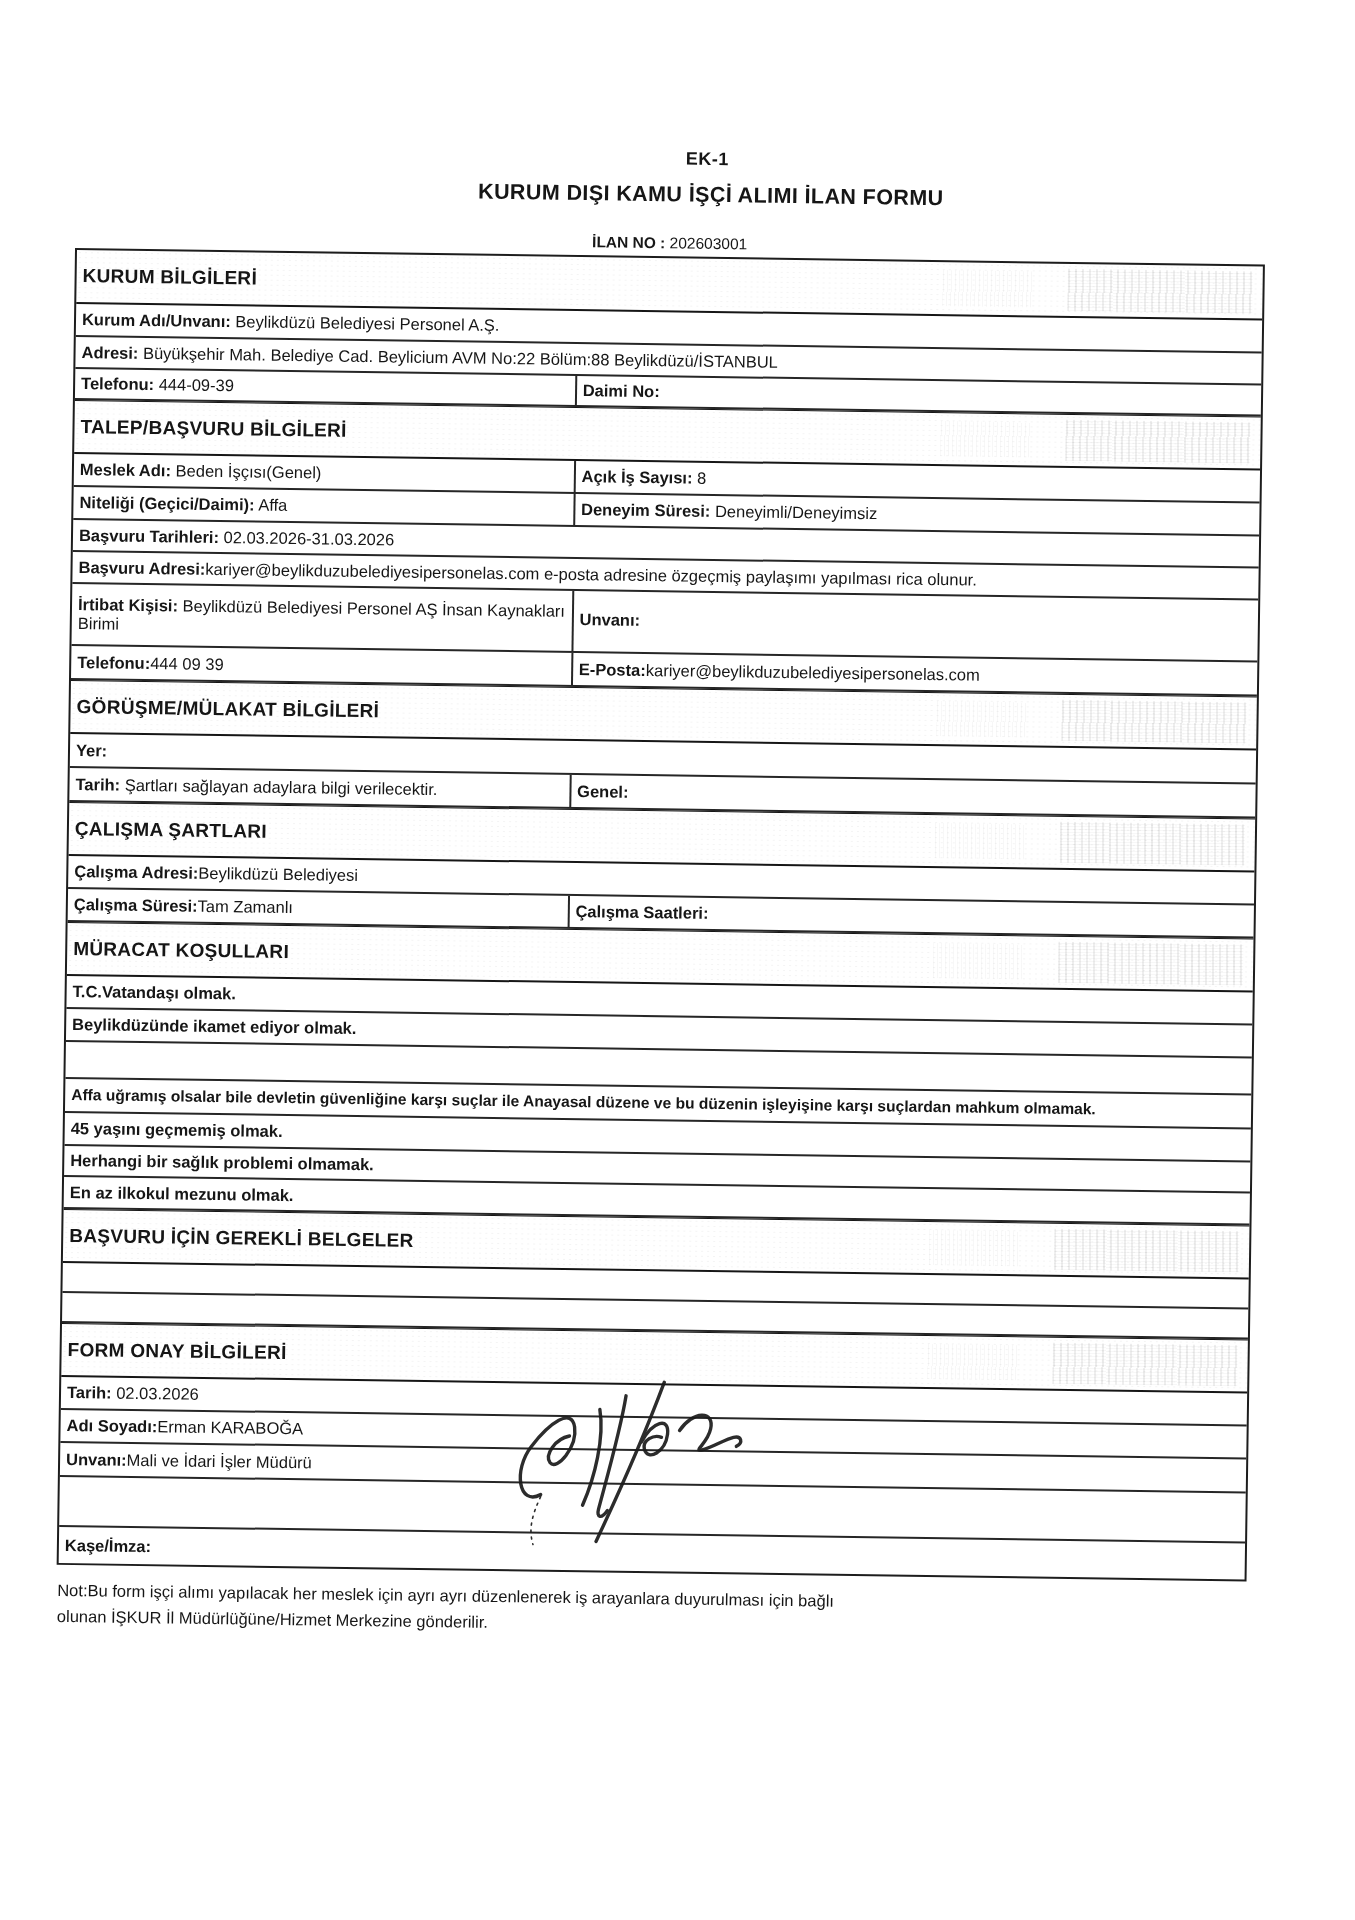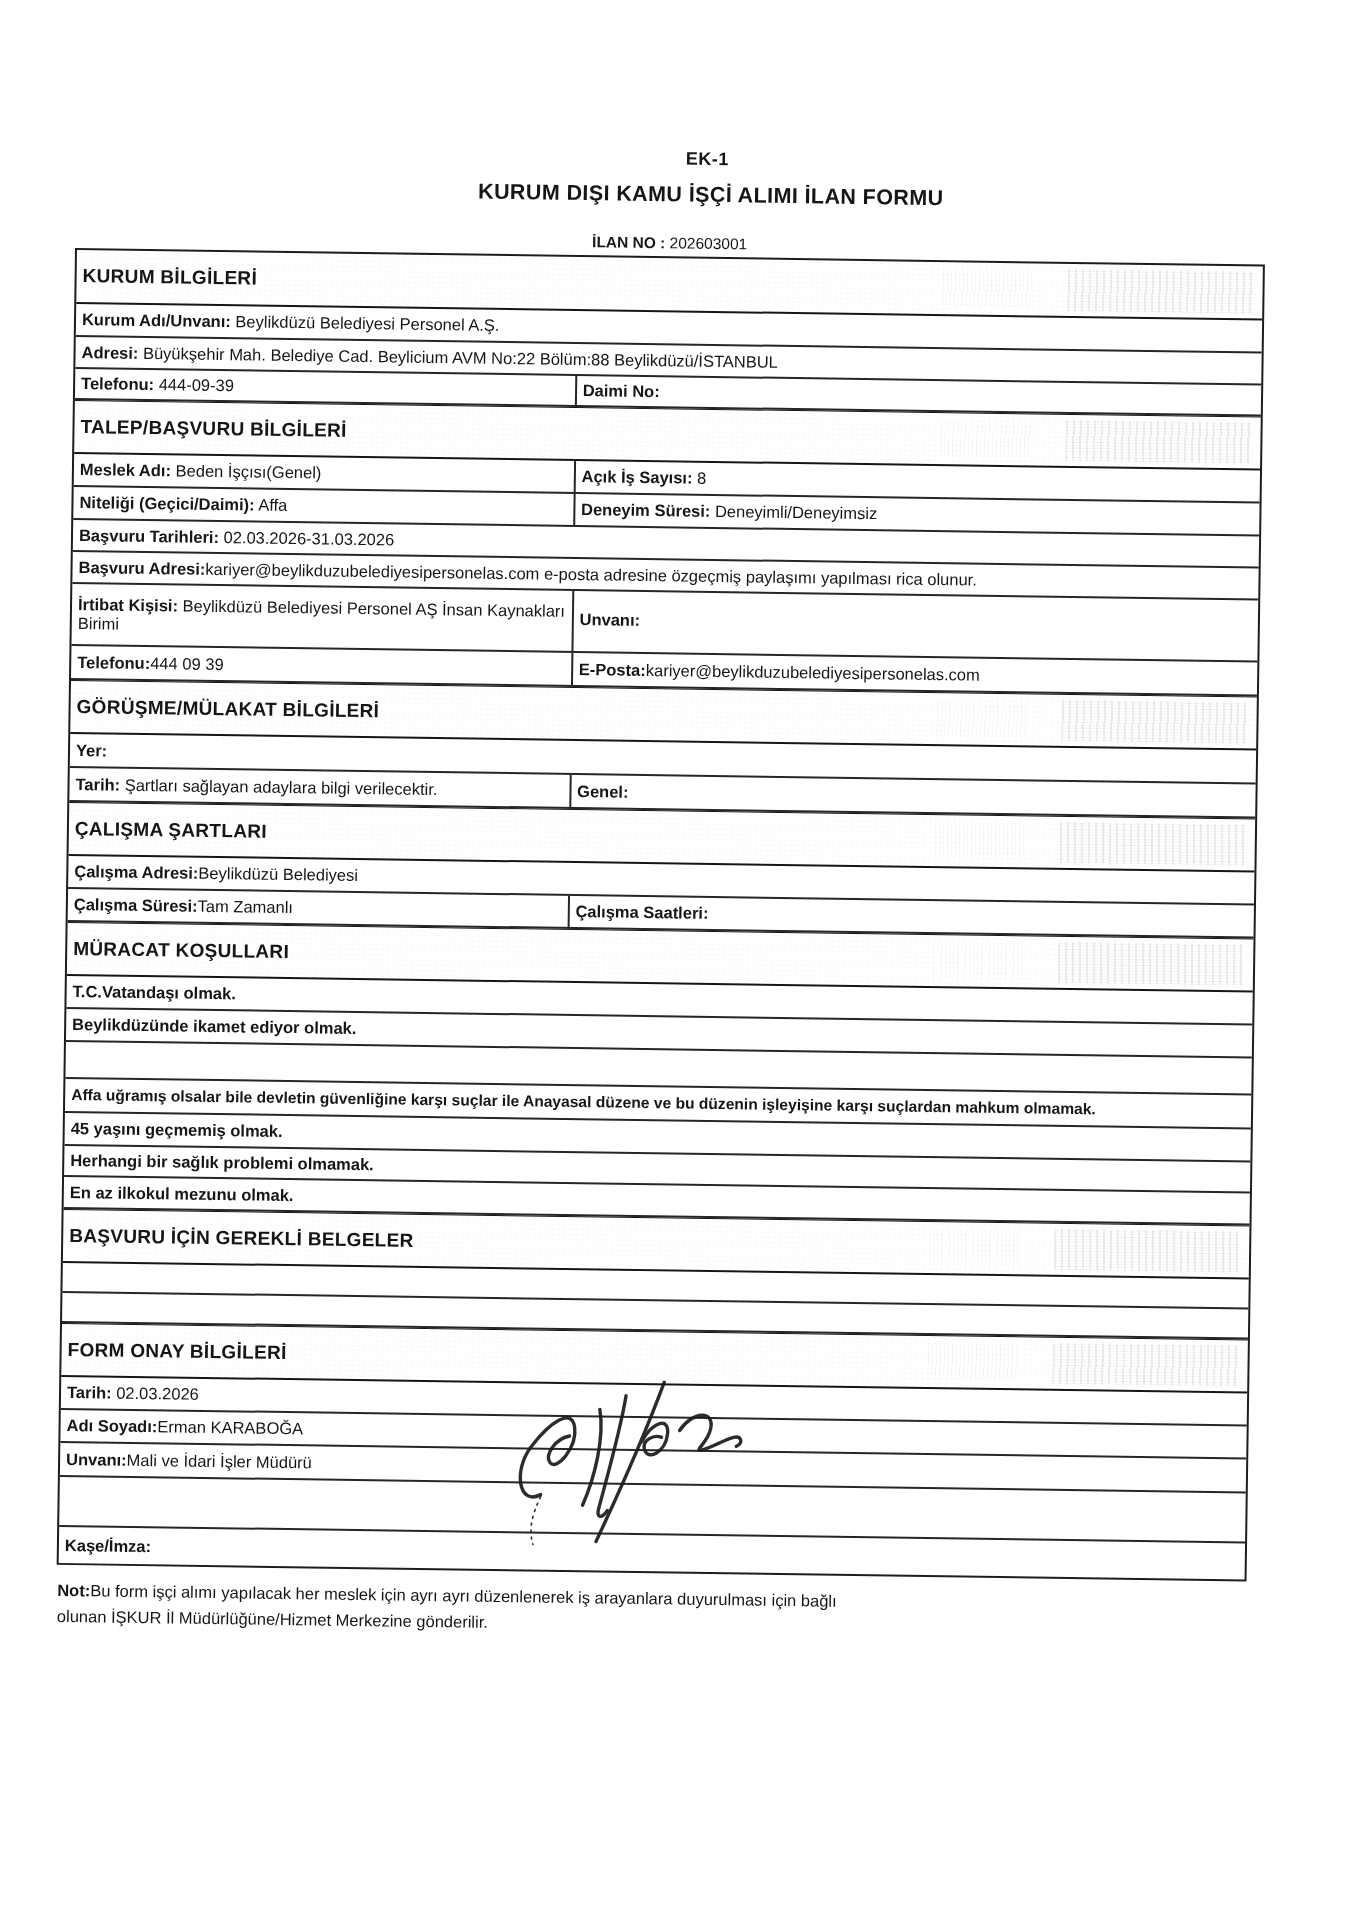--- a/index.html
+++ b/index.html
@@ -47,21 +47,21 @@
       repeating-linear-gradient(90deg, rgba(0,0,0,0.12) 0 2px, rgba(0,0,0,0) 2px 7px),
       repeating-linear-gradient(0deg, rgba(0,0,0,0.06) 0 1px, transparent 1px 3px);
     opacity:.55;}
   .sec::before{content:"";position:absolute;right:230px;top:8px;bottom:8px;width:90px;
     background:repeating-linear-gradient(90deg, rgba(0,0,0,0.05) 0 1px, transparent 1px 4px);
     opacity:.6;}
 
   
   .note{position:absolute;left:76px;top:1578px;width:1040px;
     font-size:16.5px;line-height:1.55;font-weight:400;}
-  .note .lbl{font-weight:700;}
+  .note .lbl{font-weight:400;}
 
   .sig{position:absolute;left:528px;top:1368px;z-index:5;}
 </style>
 </head>
 <body>
 
 <div class="scan">
 
   <div class="ek">EK-1</div>
   <div class="doc-title">KURUM DIŞI KAMU İŞÇİ ALIMI İLAN FORMU</div>

